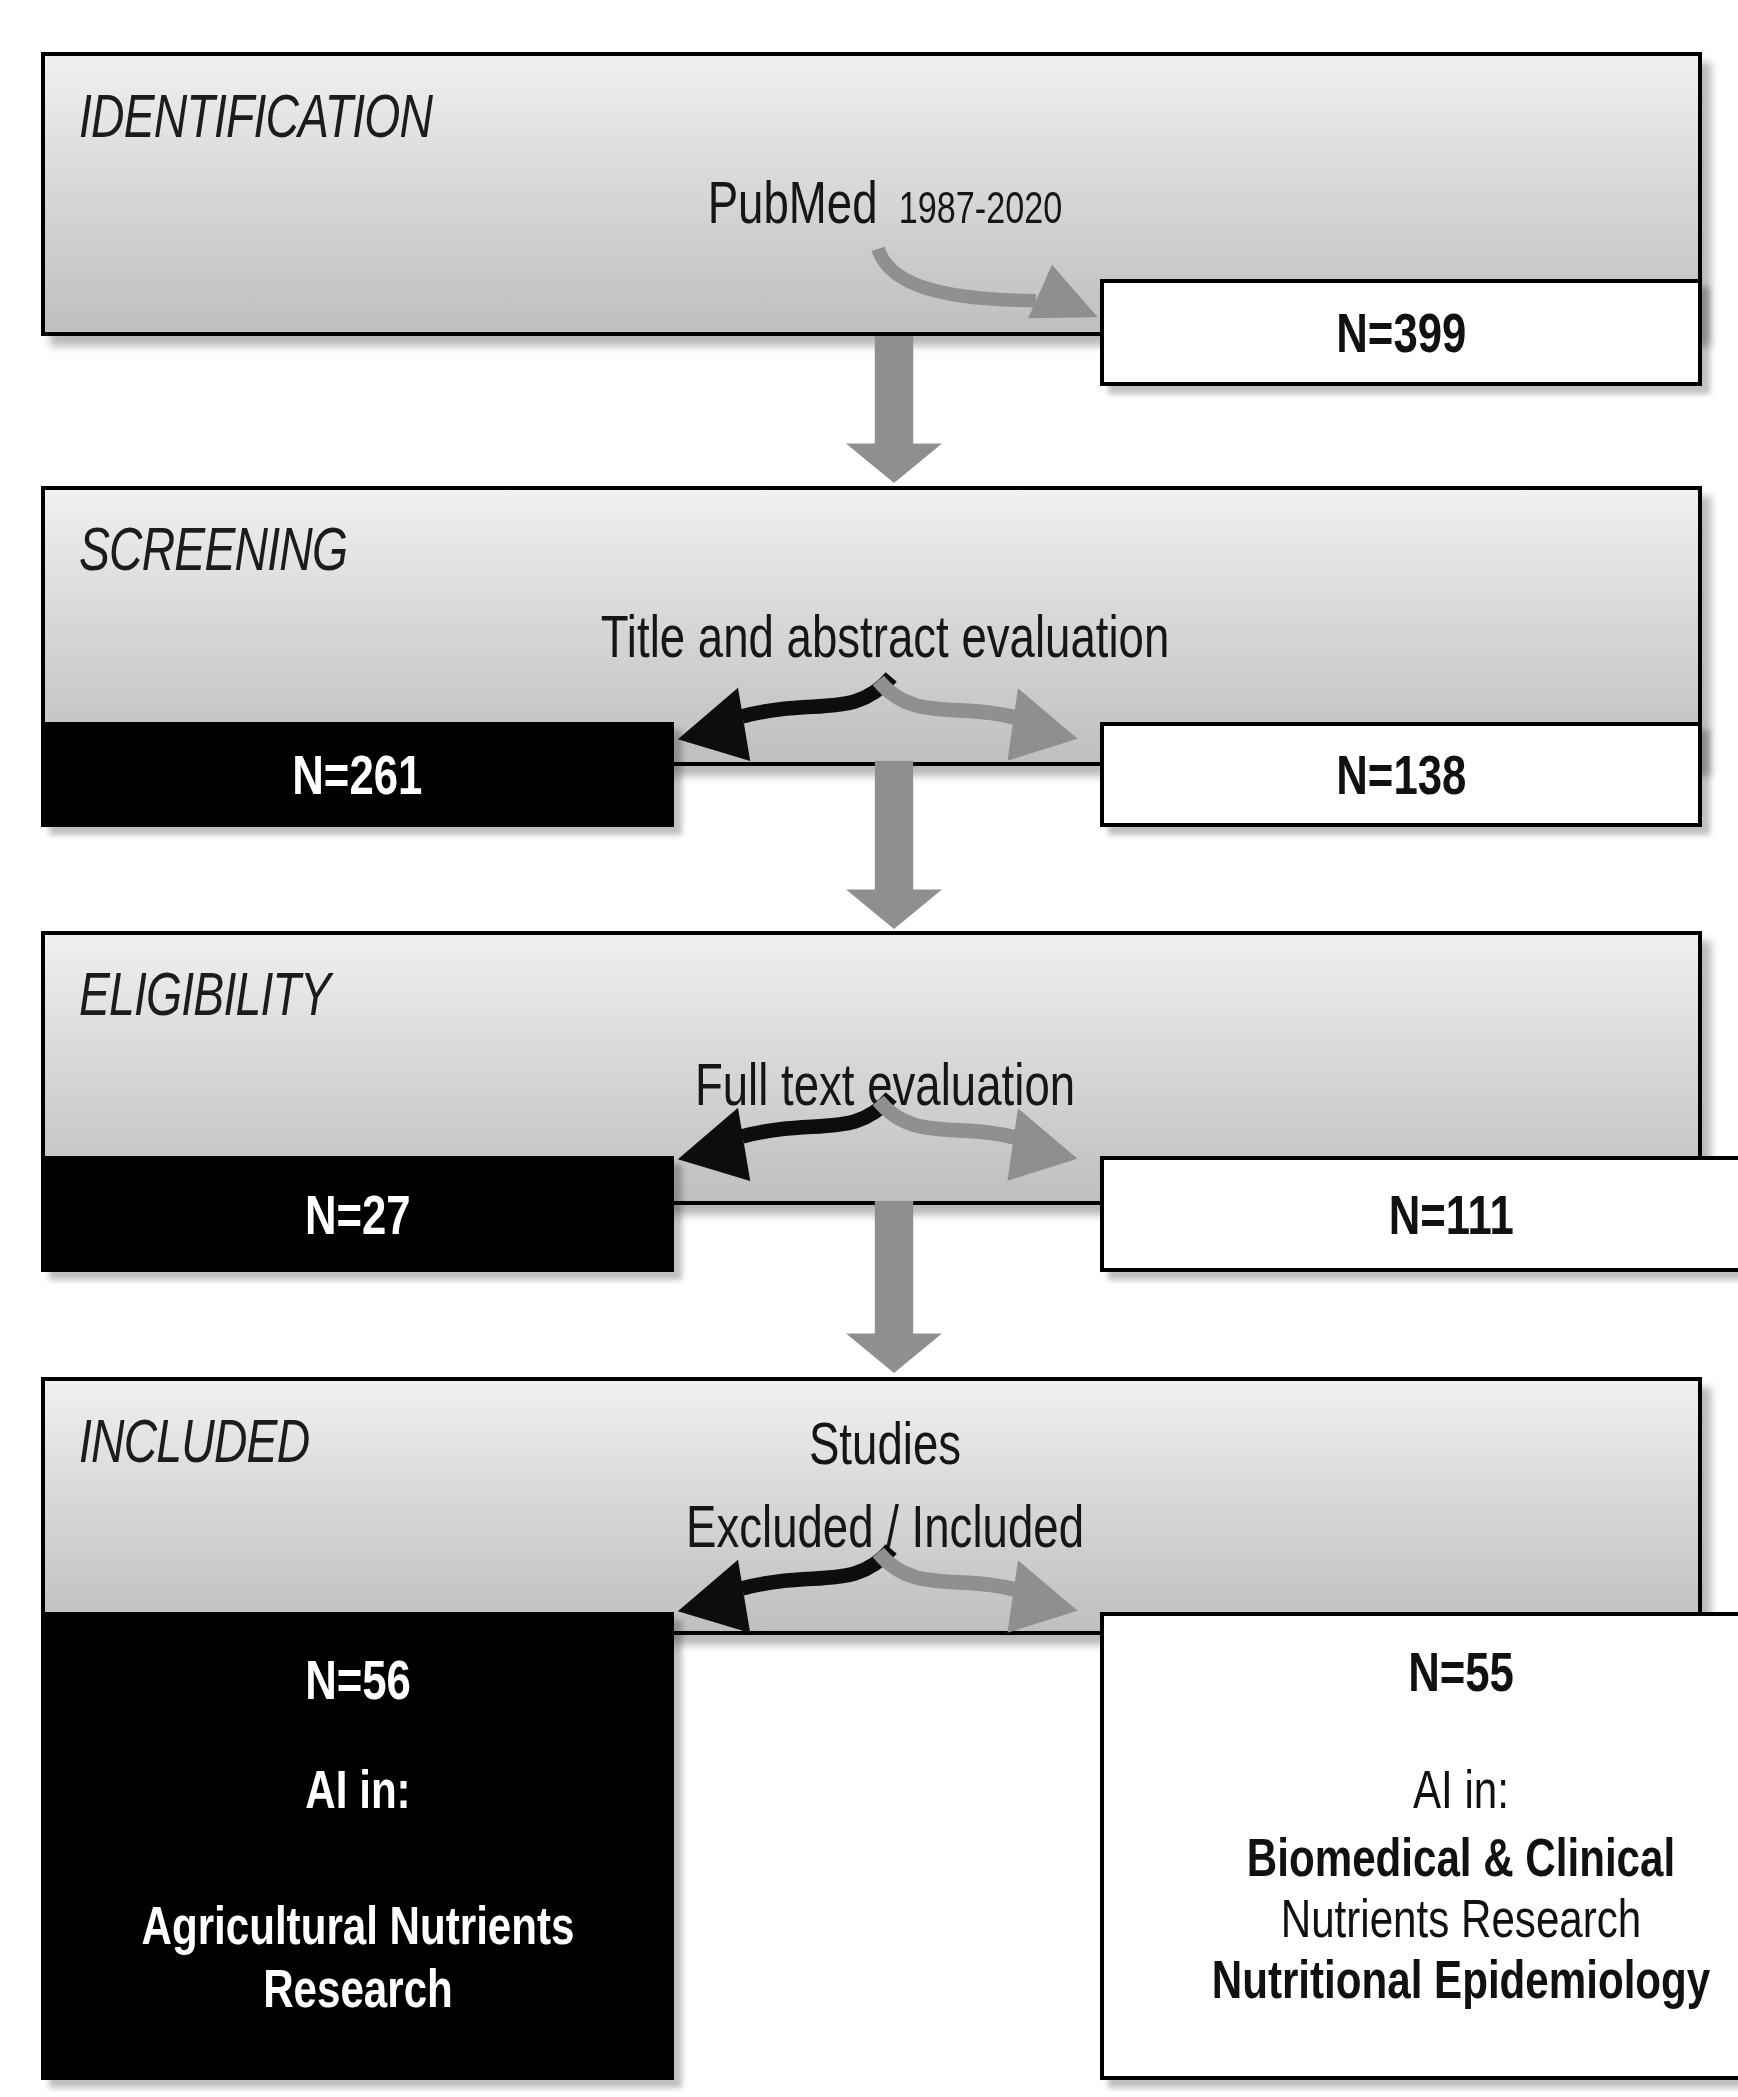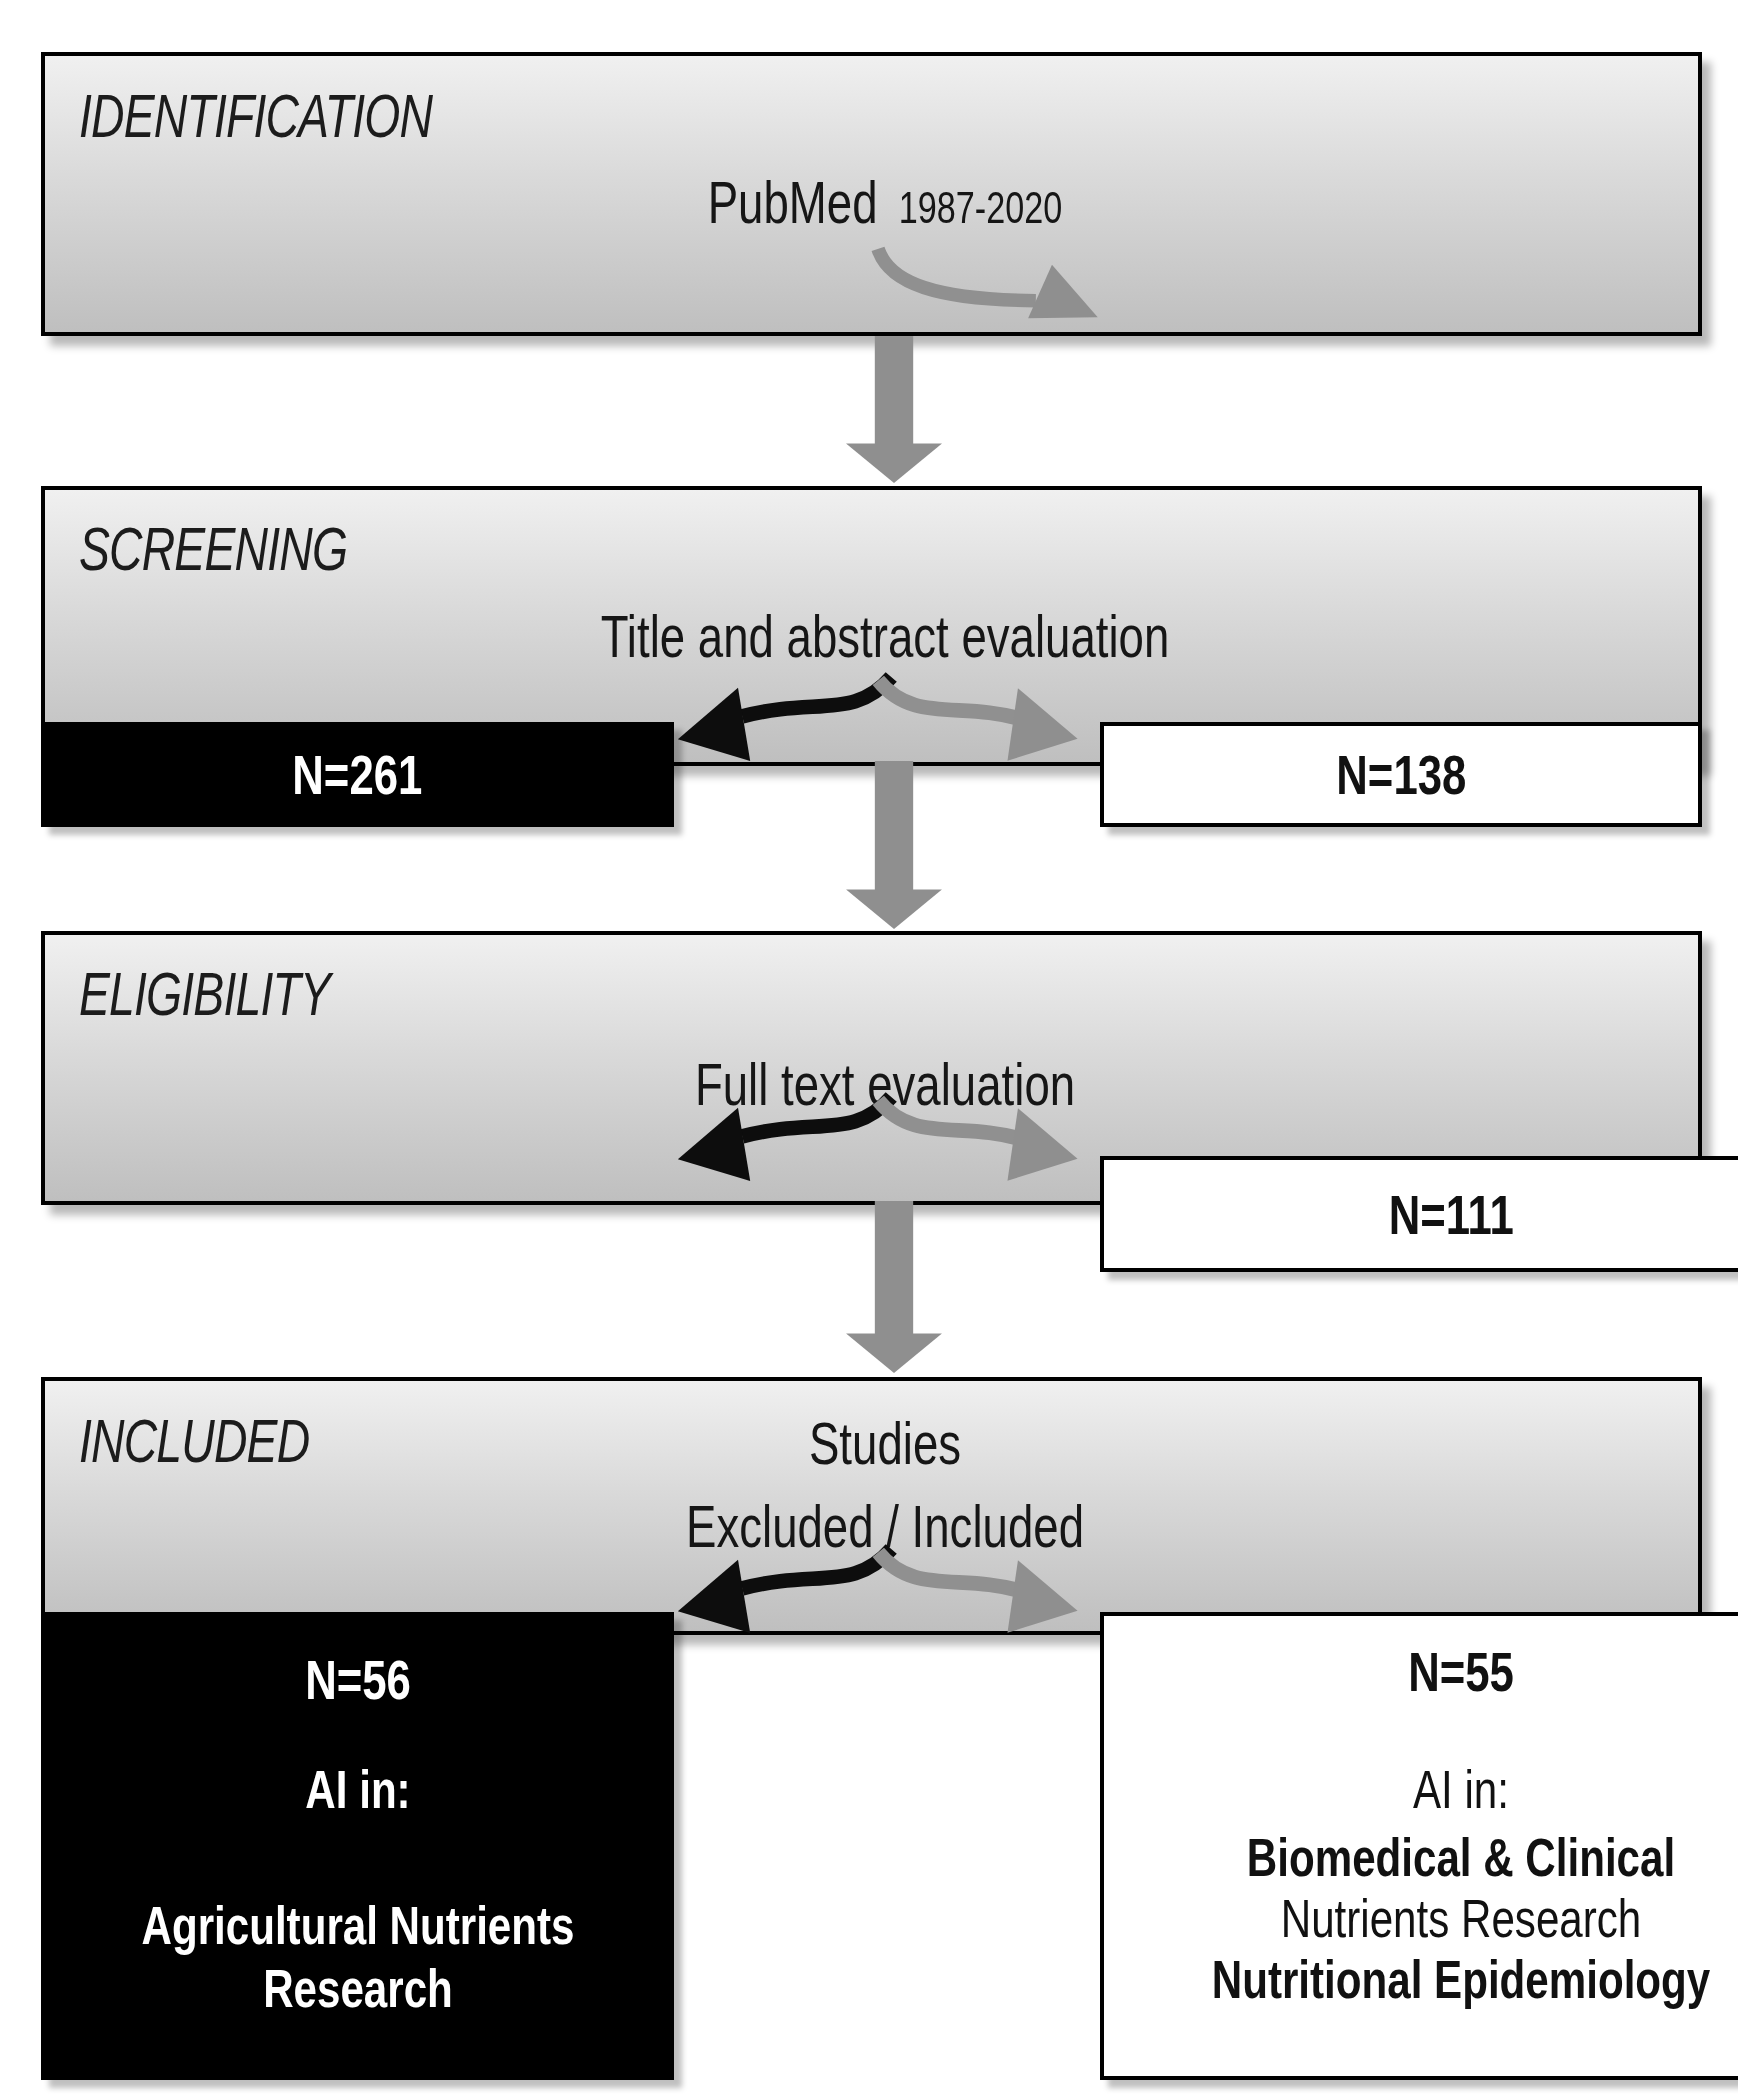--- a/index.html
+++ b/index.html
@@ -92,20 +92,23 @@
   <div class="ccenter cap1">
     <span>PubMed</span>
     <span class="capdetail">1987-2020</span>
   </div>
 
   <svg class="curve1" width="248" height="85" viewBox="0 0 440 150">
     <path class="g-stroke" d="M16,10 C36,72 120,100 296,102" stroke-width="24"></path>
     <polygon class="g-fill" points="300,50 412,102 300,154" transform="rotate(24 340 102)"></polygon>
   </svg>
 
+  <div class="nbox white n399">
+    <span class="nval">N=399</span>
+  </div>
 
   <svg class="da1" width="96" height="147" viewBox="0 0 170 260">
     <rect class="g-fill" x="51" y="0" width="68" height="192"></rect>
     <polygon class="g-fill" points="0,190 170,190 85,260"></polygon>
   </svg>
 
   <section class="band b2"></section>
   <div class="stage st2">SCREENING</div>
   <div class="ccenter cap2">Title and abstract evaluation</div>
 
@@ -132,20 +135,23 @@
   <div class="stage st3">ELIGIBILITY</div>
   <div class="ccenter cap3">Full text evaluation</div>
 
   <svg class="pair3" width="446" height="104" viewBox="0 0 790 185">
     <path class="k-stroke" d="M415,16 C350,92 280,52 150,86" stroke-width="26"></path>
     <polygon class="k-fill" points="150,40 34,120 158,172" transform="rotate(-6 100 110)"></polygon>
     <path class="g-stroke" d="M392,22 C455,100 540,58 650,92" stroke-width="26"></path>
     <polygon class="g-fill" points="628,46 748,116 632,176" transform="rotate(10 690 112)"></polygon>
   </svg>
 
+  <div class="nbox black n27">
+    <span class="nval">N=27</span>
+  </div>
   <div class="nbox white n111">
     <span class="nval">N=111</span>
   </div>
 
   <svg class="da3" width="96" height="172" viewBox="0 0 170 305">
     <rect class="g-fill" x="51" y="0" width="68" height="237"></rect>
     <polygon class="g-fill" points="0,235 170,235 85,305"></polygon>
   </svg>
 
   <section class="band b4"></section>

